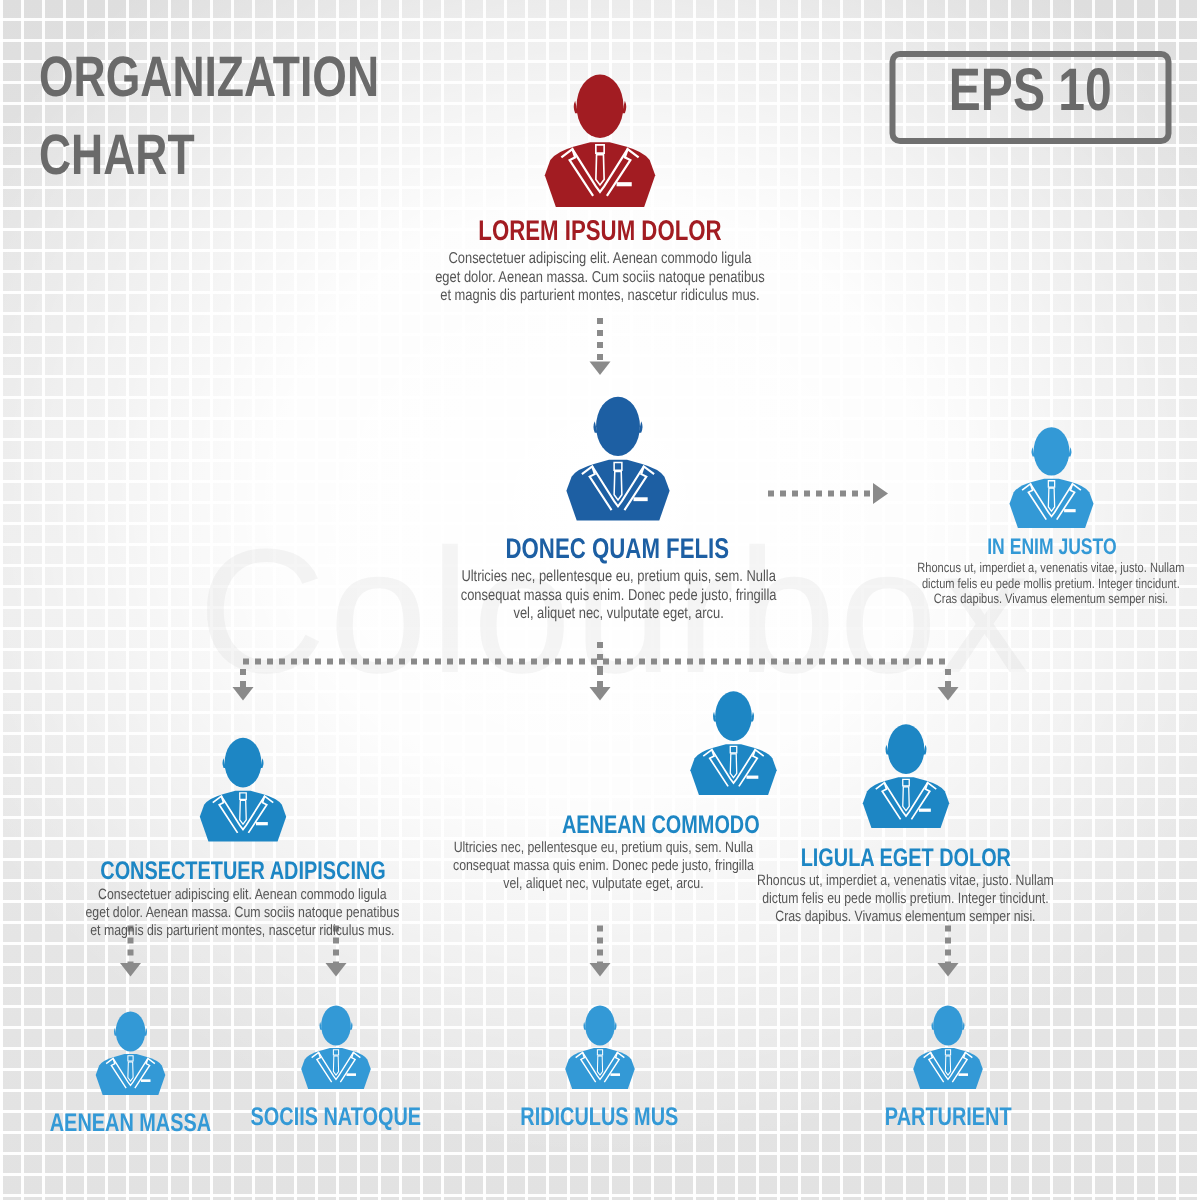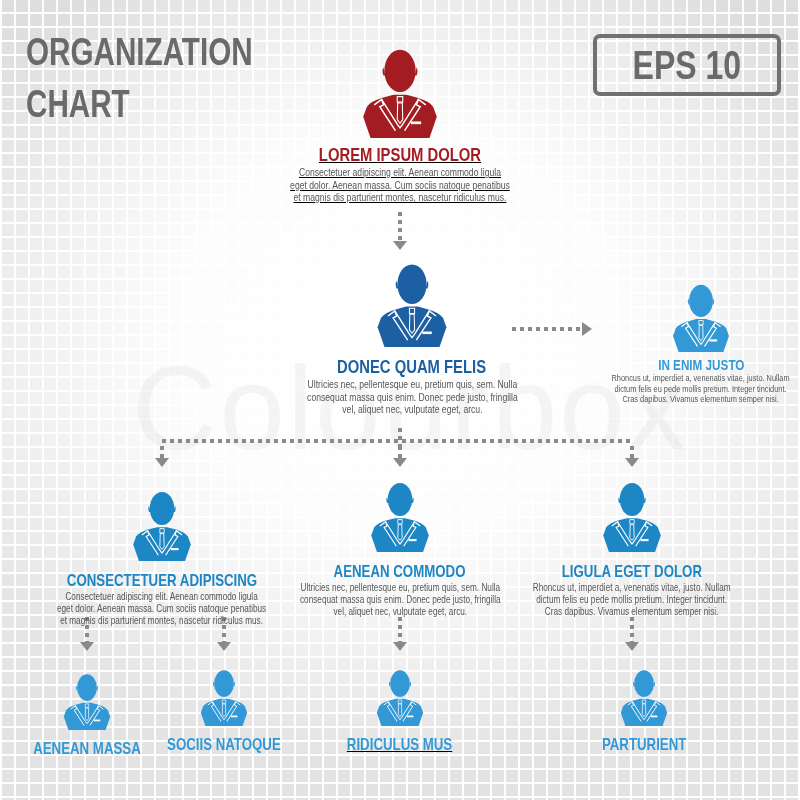--- a/index.html
+++ b/index.html
@@ -17,21 +17,21 @@
     .abs { position:absolute; }
     .title {
       left:26px; top:26px; color:#6a6a6a; font-weight:bold;
       font-family: "Liberation Sans Narrow", "Liberation Sans", sans-serif;
       font-size:38px; line-height:52px; letter-spacing:0px;
       transform: scaleX(0.78); transform-origin:left top;
     }
     .badge {
       left:593px; top:34px; width:188px; height:62px;
       border:4px solid #707070; border-radius:7px; box-sizing:border-box;
-      display:flex; align-items:center; justify-content:center;
+      display:flex; justify-content:center;
     }
     .badge span {
       color:#6a6a6a; font-weight:bold; font-size:40px;
       transform: scaleX(0.8); display:inline-block;
     }
     .watermark {
       left:90px; top:340px; width:640px; text-align:center;
       font-size:118px; color:rgba(200,200,200,0.18); font-weight:normal;
       letter-spacing:2px; pointer-events:none;
     }
@@ -104,21 +104,21 @@
     <path d="M155 458 L169 458 L162 467 Z"></path>
     <path d="M393 458 L407 458 L400 467 Z"></path>
     <path d="M625 458 L639 458 L632 467 Z"></path>
     <path d="M80 642 L94 642 L87 651 Z"></path>
     <path d="M217 642 L231 642 L224 651 Z"></path>
     <path d="M393 642 L407 642 L400 651 Z"></path>
     <path d="M625 642 L639 642 L632 651 Z"></path>
   </g>
 </svg>
 
-<div class="node" style="left:250px; top:44px; width:300px;text-decoration:underline;">
+<div class="node" style="left:250px; top:44px; width:300px;">
   <svg width="92" height="96" style="fill:#a21c22">
       <use href="#person"></use>
     </svg>
   <div class="name" style="color:#a21c22; font-size:19px; margin-top:4px;">LOREM IPSUM DOLOR</div>
   <div class="desc">
     <div>Consectetuer adipiscing elit. Aenean commodo ligula</div>
     <div>eget dolor. Aenean massa. Cum sociis natoque penatibus</div>
     <div>et magnis dis parturient montes, nascetur ridiculus mus.</div>
   </div>
 </div>
@@ -152,33 +152,33 @@
       <use href="#person"></use>
     </svg>
   <div class="name" style="color:#1d86c4; font-size:17px; margin-top:4px;">CONSECTETUER ADIPISCING</div>
   <div class="desc" style="font-size:10px; line-height:12px;">
     <div>Consectetuer adipiscing elit. Aenean commodo ligula</div>
     <div>eget dolor. Aenean massa. Cum sociis natoque penatibus</div>
     <div>et magnis dis parturient montes, nascetur ridiculus mus.</div>
   </div>
 </div>
 
-<div class="node" style="left:275px; top:474px; width:250px;">
+<div class="node" style="left:275px; top:452px; width:250px;align-items:flex-end;">
   <svg width="72" height="84" style="fill:#1d86c4">
       <use href="#person"></use>
     </svg>
   <div class="name" style="color:#1d86c4; font-size:17px; margin-top:4px;">AENEAN COMMODO</div>
   <div class="desc" style="font-size:10px; line-height:12px;">
     <div>Ultricies nec, pellentesque eu, pretium quis, sem. Nulla</div>
     <div>consequat massa quis enim. Donec pede justo, fringilla</div>
     <div>vel, aliquet nec, vulputate eget, arcu.</div>
   </div>
 </div>
 
-<div class="node" style="left:507px; top:474px; width:250px;">
+<div class="node" style="left:479px; top:474px; width:250px;">
   <svg width="72" height="84" style="fill:#1d86c4">
       <use href="#person"></use>
     </svg>
   <div class="name" style="color:#1d86c4; font-size:17px; margin-top:4px;">LIGULA EGET DOLOR</div>
   <div class="desc" style="font-size:10px; line-height:12px;">
     <div>Rhoncus ut, imperdiet a, venenatis vitae, justo. Nullam</div>
     <div>dictum felis eu pede mollis pretium. Integer tincidunt.</div>
     <div>Cras dapibus. Vivamus elementum semper nisi.</div>
   </div>
 </div>
@@ -188,24 +188,24 @@
       <use href="#person"></use>
     </svg>
   <div class="name" style="color:#3399d6; font-size:17px; margin-top:3px;">AENEAN MASSA</div>
 </div>
 <div class="node" style="left:154px; top:662px; width:140px;">
   <svg width="58" height="70" style="fill:#3399d6">
       <use href="#person"></use>
     </svg>
   <div class="name" style="color:#3399d6; font-size:17px; margin-top:3px;">SOCIIS NATOQUE</div>
 </div>
-<div class="node" style="left:330px; top:662px; width:140px;text-decoration:underline;">
+<div class="node" style="left:330px; top:662px; width:140px;">
   <svg width="58" height="70" style="fill:#3399d6">
       <use href="#person"></use>
     </svg>
   <div class="name" style="color:#3399d6; font-size:17px; margin-top:3px;">RIDICULUS MUS</div>
 </div>
-<div class="node" style="left:574px; top:662px; width:140px;">
+<div class="node" style="left:562px; top:662px; width:140px;">
   <svg width="58" height="70" style="fill:#3399d6">
       <use href="#person"></use>
     </svg>
   <div class="name" style="color:#3399d6; font-size:17px; margin-top:3px;">PARTURIENT</div>
 </div>
 
 </body></html>

